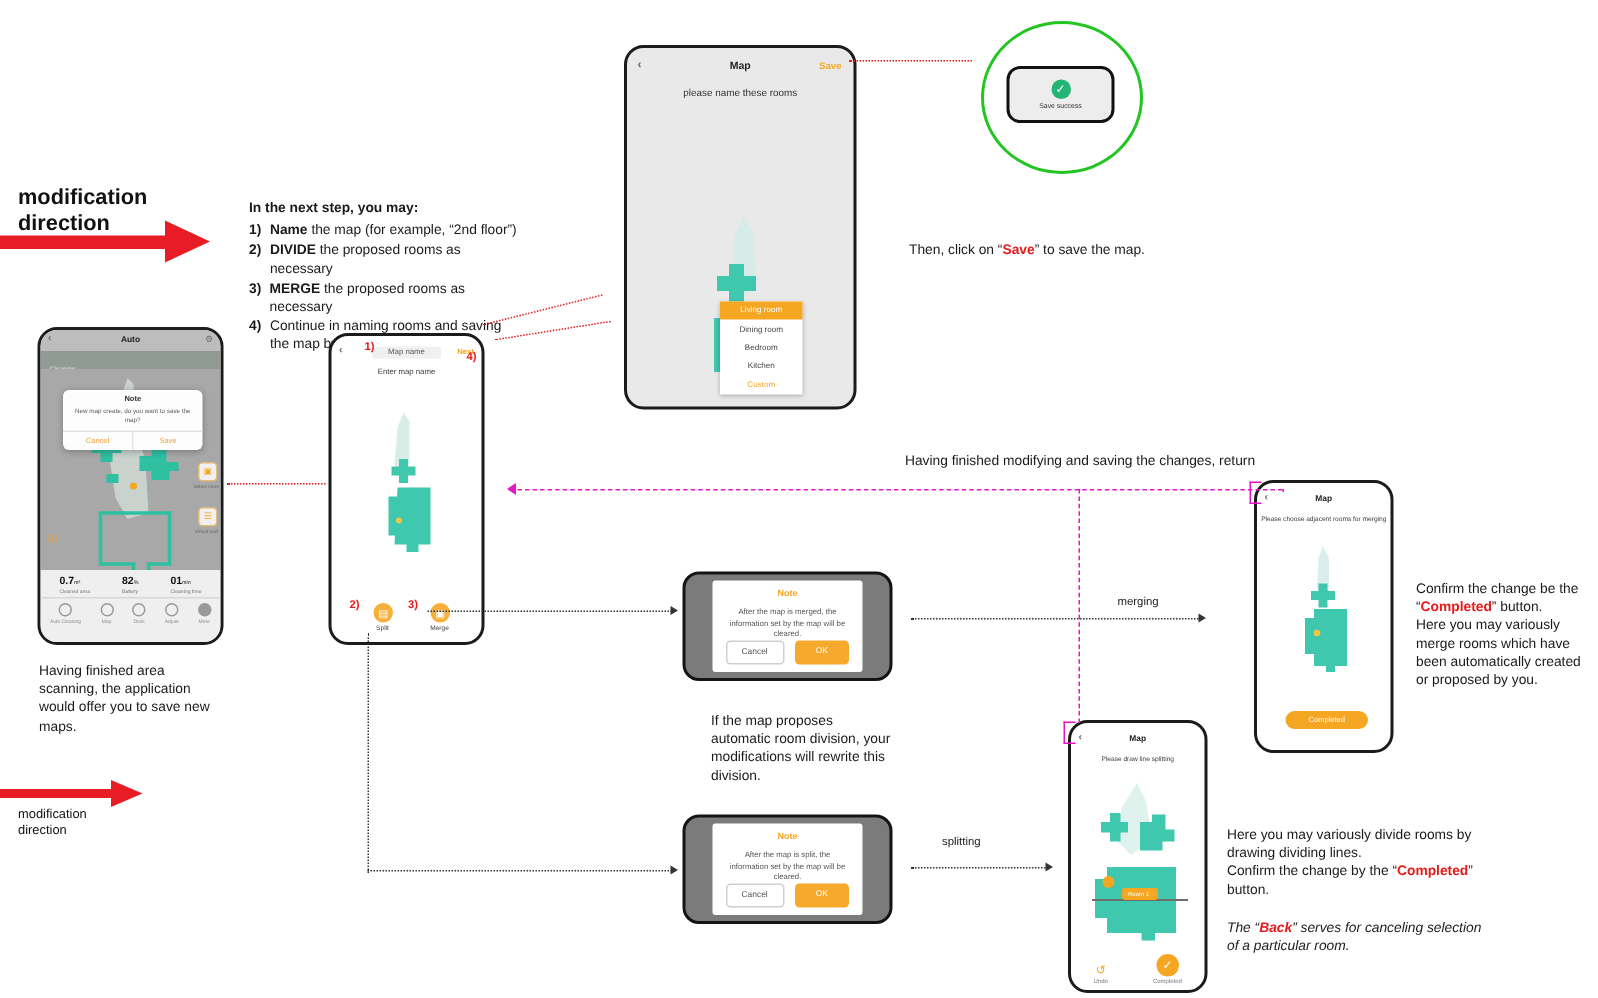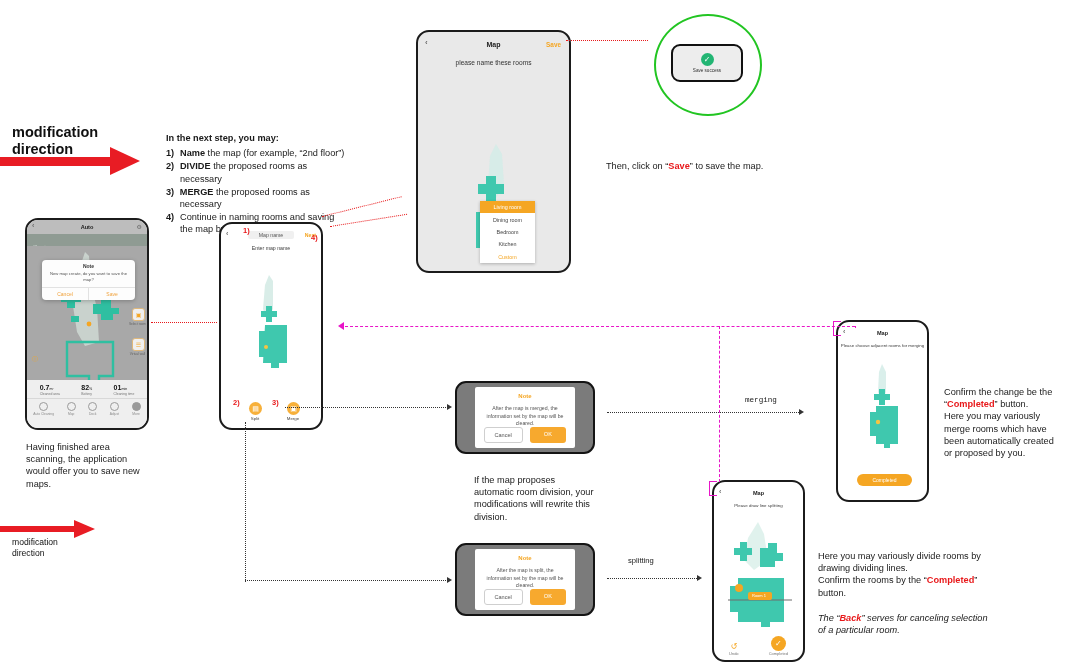--- a/index.html
+++ b/index.html
@@ -294,20 +294,21 @@
   <div class="lbl">Save success</div>
 </div>
 
 <div class="abs txt" style="left:606px;top:148px;width:180px;">
   <div style="margin-top:12px;">
     <span>Then, click on “</span><span class="red">Save</span><span>” to save the map.</span>
   </div>
 </div>
 
 <div class="abs txt" style="left:600px;top:301px;width:240px;text-align:center;">
+  <div>Having finished modifying and saving the changes, return</div>
 </div>
 
 <div class="lphone" style="left:455px;top:381px;width:140px;height:73px;">
   <div class="lcard">
     <div class="t">Note</div>
     <div class="b">After the map is merged, the information set by the map will be cleared.</div>
     <div class="row">
       <div class="btn cancel">Cancel</div>
       <div class="btn ok">OK</div>
     </div>
@@ -380,42 +381,42 @@
       <div style="width:15px;height:15px;border-radius:50%;background:#f5a623;color:#fff;font-size:8px;line-height:15px;margin:0 auto;">✓</div>
       <div style="font-size:4px;color:#777;">Completed</div>
     </div>
   </div>
 </div>
 
 <div class="brk" style="left:709px;top:481px;"></div>
 
 <div class="abs txt" style="left:818px;top:550px;width:170px;">
   <div>Here you may variously divide rooms by drawing dividing lines.</div>
-  <div><span>Confirm the rooms by the “</span><span class="red">Completed</span><span>” button.</span></div>
+  <div><span>Confirm the change by the “</span><span class="red">Completed</span><span>” button.</span></div>
 </div>
 <div class="abs txt" style="left:818px;top:612px;width:170px;font-style:italic;">
   <span>The “</span><span class="red">Back</span><span>” serves for canceling selection of a particular room.</span>
 </div>
 
 <div class="dot-red" style="left:151px;top:322px;width:66px;"></div>
 
 <div class="dot-red" style="left:322px;top:216px;width:82px;transform:rotate(-14deg);transform-origin:left center;"></div>
 
 <div class="dot-red" style="left:330px;top:226px;width:78px;transform:rotate(-9deg);transform-origin:left center;"></div>
 
 <div class="dot-red" style="left:566px;top:40px;width:82px;"></div>
 
 <div class="dot-dk" style="left:245px;top:422px;width:0;height:160px;border-left:1.4px dotted #333;border-top:none;"></div>
 <div class="dot-dk" style="left:245px;top:580px;width:205px;"></div>
 <div class="arrow-dk" style="left:447px;top:577px;"></div>
 
 <div class="dot-dk" style="left:285px;top:407px;width:165px;"></div>
 <div class="arrow-dk" style="left:447px;top:404px;"></div>
 
-<div class="lbl-sm" style="left:745px;top:396px;font-family:Liberation Mono, monospace;">merging</div>
+<div class="lbl-sm" style="left:745px;top:396px;">merging</div>
 <div class="dot-dk" style="left:607px;top:412px;width:194px;"></div>
 <div class="arrow-dk" style="left:799px;top:409px;"></div>
 
 <div class="lbl-sm" style="left:628px;top:556px;">splitting</div>
 <div class="dot-dk" style="left:607px;top:578px;width:92px;"></div>
 <div class="arrow-dk" style="left:697px;top:575px;"></div>
 
 <div class="dash-mg" style="left:345px;top:326px;width:510px;"></div>
 <div class="dash-mg-v" style="left:855px;top:326px;height:0;border-left:1.5px dashed #e815c8;height:2px;"></div>
 <div class="dash-mg-v" style="left:719px;top:326px;height:156px;"></div>

